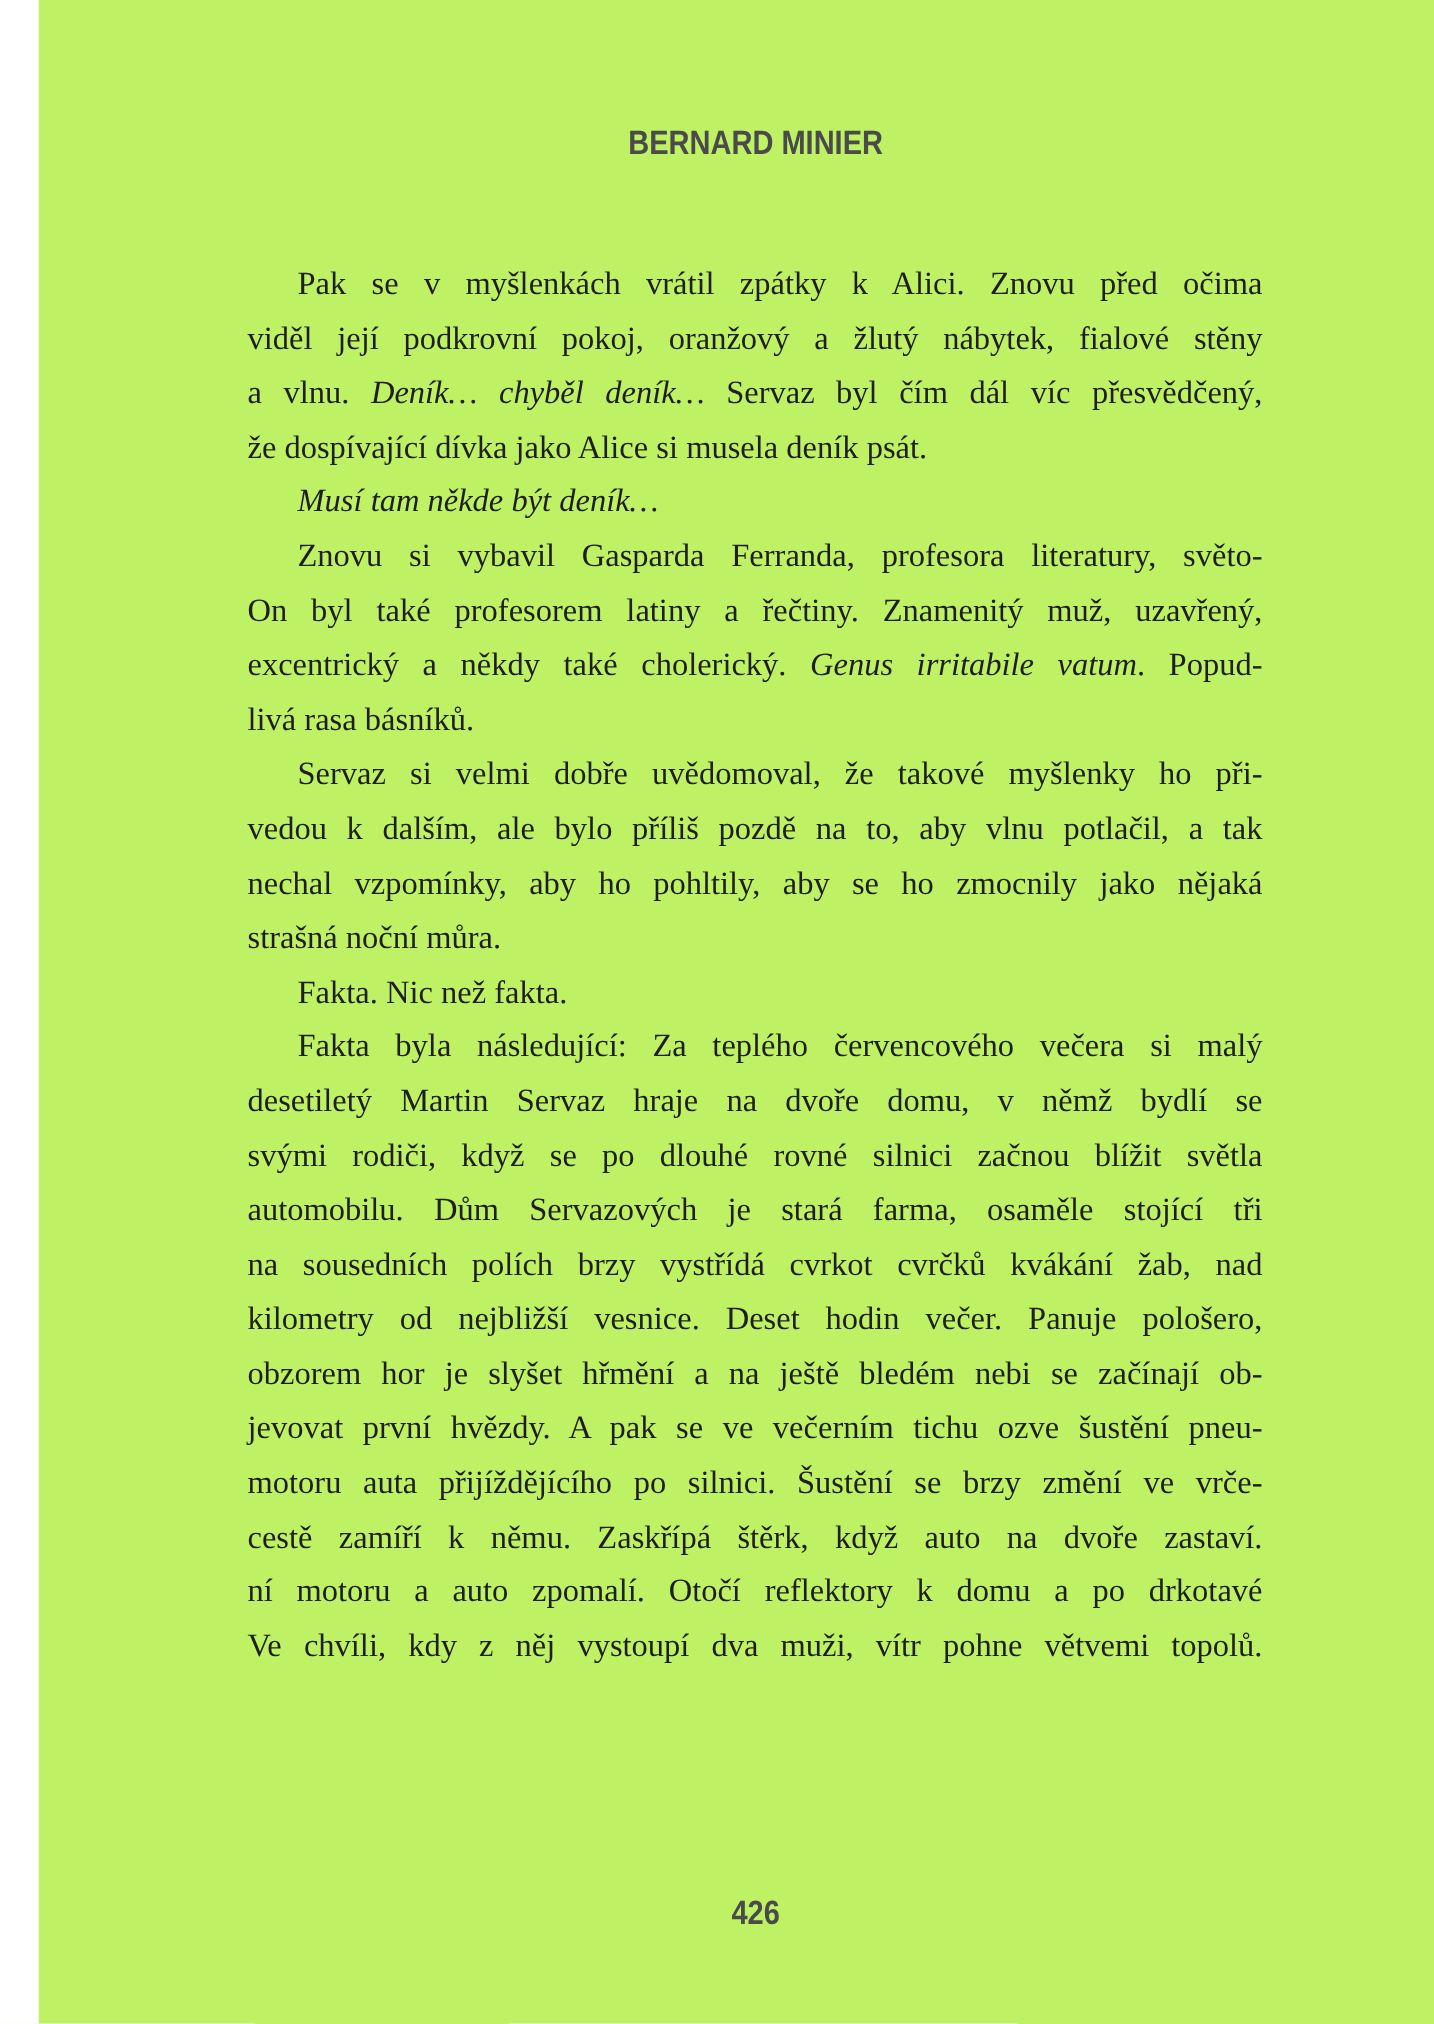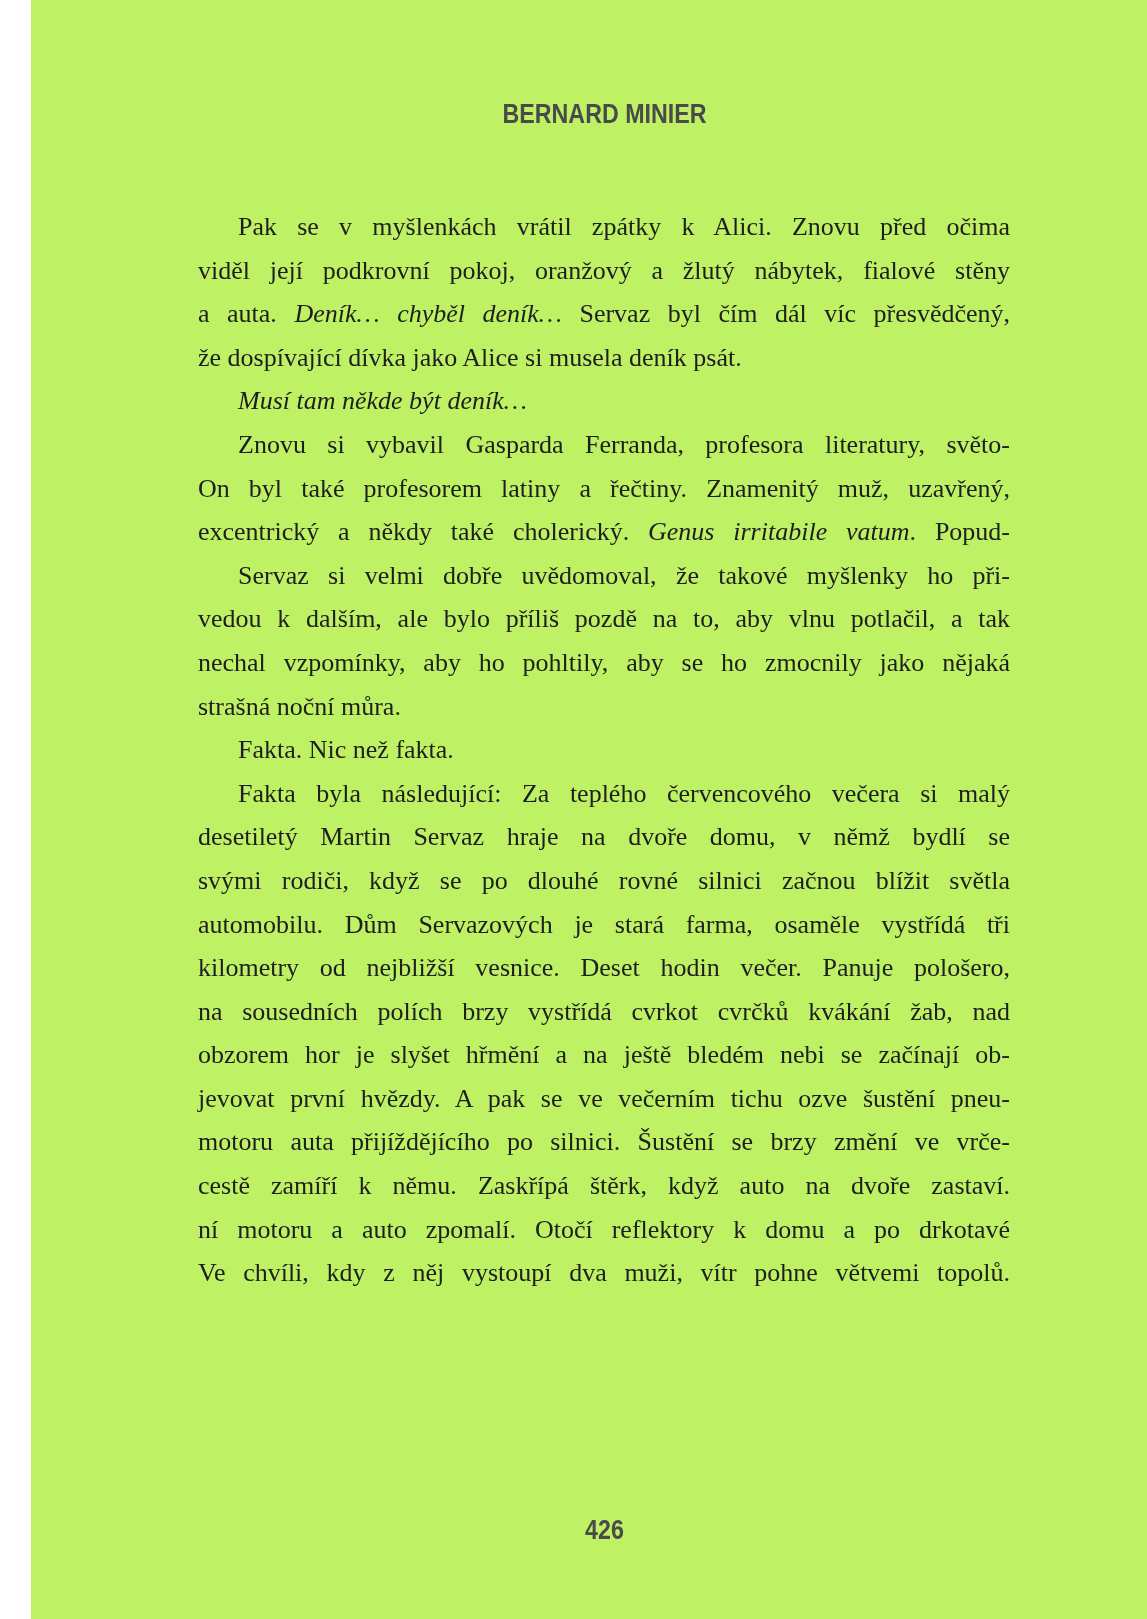--- a/index.html
+++ b/index.html
@@ -75,37 +75,38 @@
 </style>
 </head>
 <body>
 
 <div class="page">
   <div class="running-head">BERNARD MINIER</div>
 
   <div class="body-text" id="body-text">
       <div class="line indent"><span>Pak se v myšlenkách vrátil zpátky k Alici. Znovu před očima</span></div>
       <div class="line"><span>viděl její podkrovní pokoj, oranžový a žlutý nábytek, fialové stěny</span></div>
-      <div class="line"><span>a auta. </span><i>Deník… chyběl deník…</i><span> Servaz byl čím dál víc přesvědčený,</span></div>
+      <div class="line"><span>a vlnu. </span><i>Deník… chyběl deník…</i><span> Servaz byl čím dál víc přesvědčený,</span></div>
       <div class="line last"><span>že dospívající dívka jako Alice si musela deník psát.</span></div>
       <div class="line indent last"><i>Musí tam někde být deník…</i></div>
       <div class="line indent"><span>Znovu si vybavil Gasparda Ferranda, profesora literatury, světo-</span></div>
       <div class="line"><span>On byl také profesorem latiny a řečtiny. Znamenitý muž, uzavřený,</span></div>
       <div class="line"><span>excentrický a někdy také cholerický. </span><i>Genus irritabile vatum</i><span>. Popud-</span></div>
+      <div class="line last"><span>livá rasa básníků.</span></div>
       <div class="line indent"><span>Servaz si velmi dobře uvědomoval, že takové myšlenky ho při-</span></div>
       <div class="line"><span>vedou k dalším, ale bylo příliš pozdě na to, aby vlnu potlačil, a tak</span></div>
       <div class="line"><span>nechal vzpomínky, aby ho pohltily, aby se ho zmocnily jako nějaká</span></div>
       <div class="line last"><span>strašná noční můra.</span></div>
       <div class="line indent last"><span>Fakta. Nic než fakta.</span></div>
       <div class="line indent"><span>Fakta byla následující: Za teplého červencového večera si malý</span></div>
       <div class="line"><span>desetiletý Martin Servaz hraje na dvoře domu, v němž bydlí se</span></div>
       <div class="line"><span>svými rodiči, když se po dlouhé rovné silnici začnou blížit světla</span></div>
-      <div class="line"><span>automobilu. Dům Servazových je stará farma, osaměle vystřídá tři</span></div>
+      <div class="line"><span>automobilu. Dům Servazových je stará farma, osaměle stojící tři</span></div>
+      <div class="line"><span>na sousedních polích brzy vystřídá cvrkot cvrčků kvákání žab, nad</span></div>
       <div class="line"><span>kilometry od nejbližší vesnice. Deset hodin večer. Panuje pološero,</span></div>
-      <div class="line"><span>na sousedních polích brzy vystřídá cvrkot cvrčků kvákání žab, nad</span></div>
       <div class="line"><span>obzorem hor je slyšet hřmění a na ještě bledém nebi se začínají ob-</span></div>
       <div class="line"><span>jevovat první hvězdy. A pak se ve večerním tichu ozve šustění pneu-</span></div>
       <div class="line"><span>motoru auta přijíždějícího po silnici. Šustění se brzy změní ve vrče-</span></div>
       <div class="line"><span>cestě zamíří k němu. Zaskřípá štěrk, když auto na dvoře zastaví.</span></div>
       <div class="line"><span>ní motoru a auto zpomalí. Otočí reflektory k domu a po drkotavé</span></div>
       <div class="line"><span>Ve chvíli, kdy z něj vystoupí dva muži, vítr pohne větvemi topolů.</span></div>
     </div>
 
   <div class="folio">426</div>
 </div>

